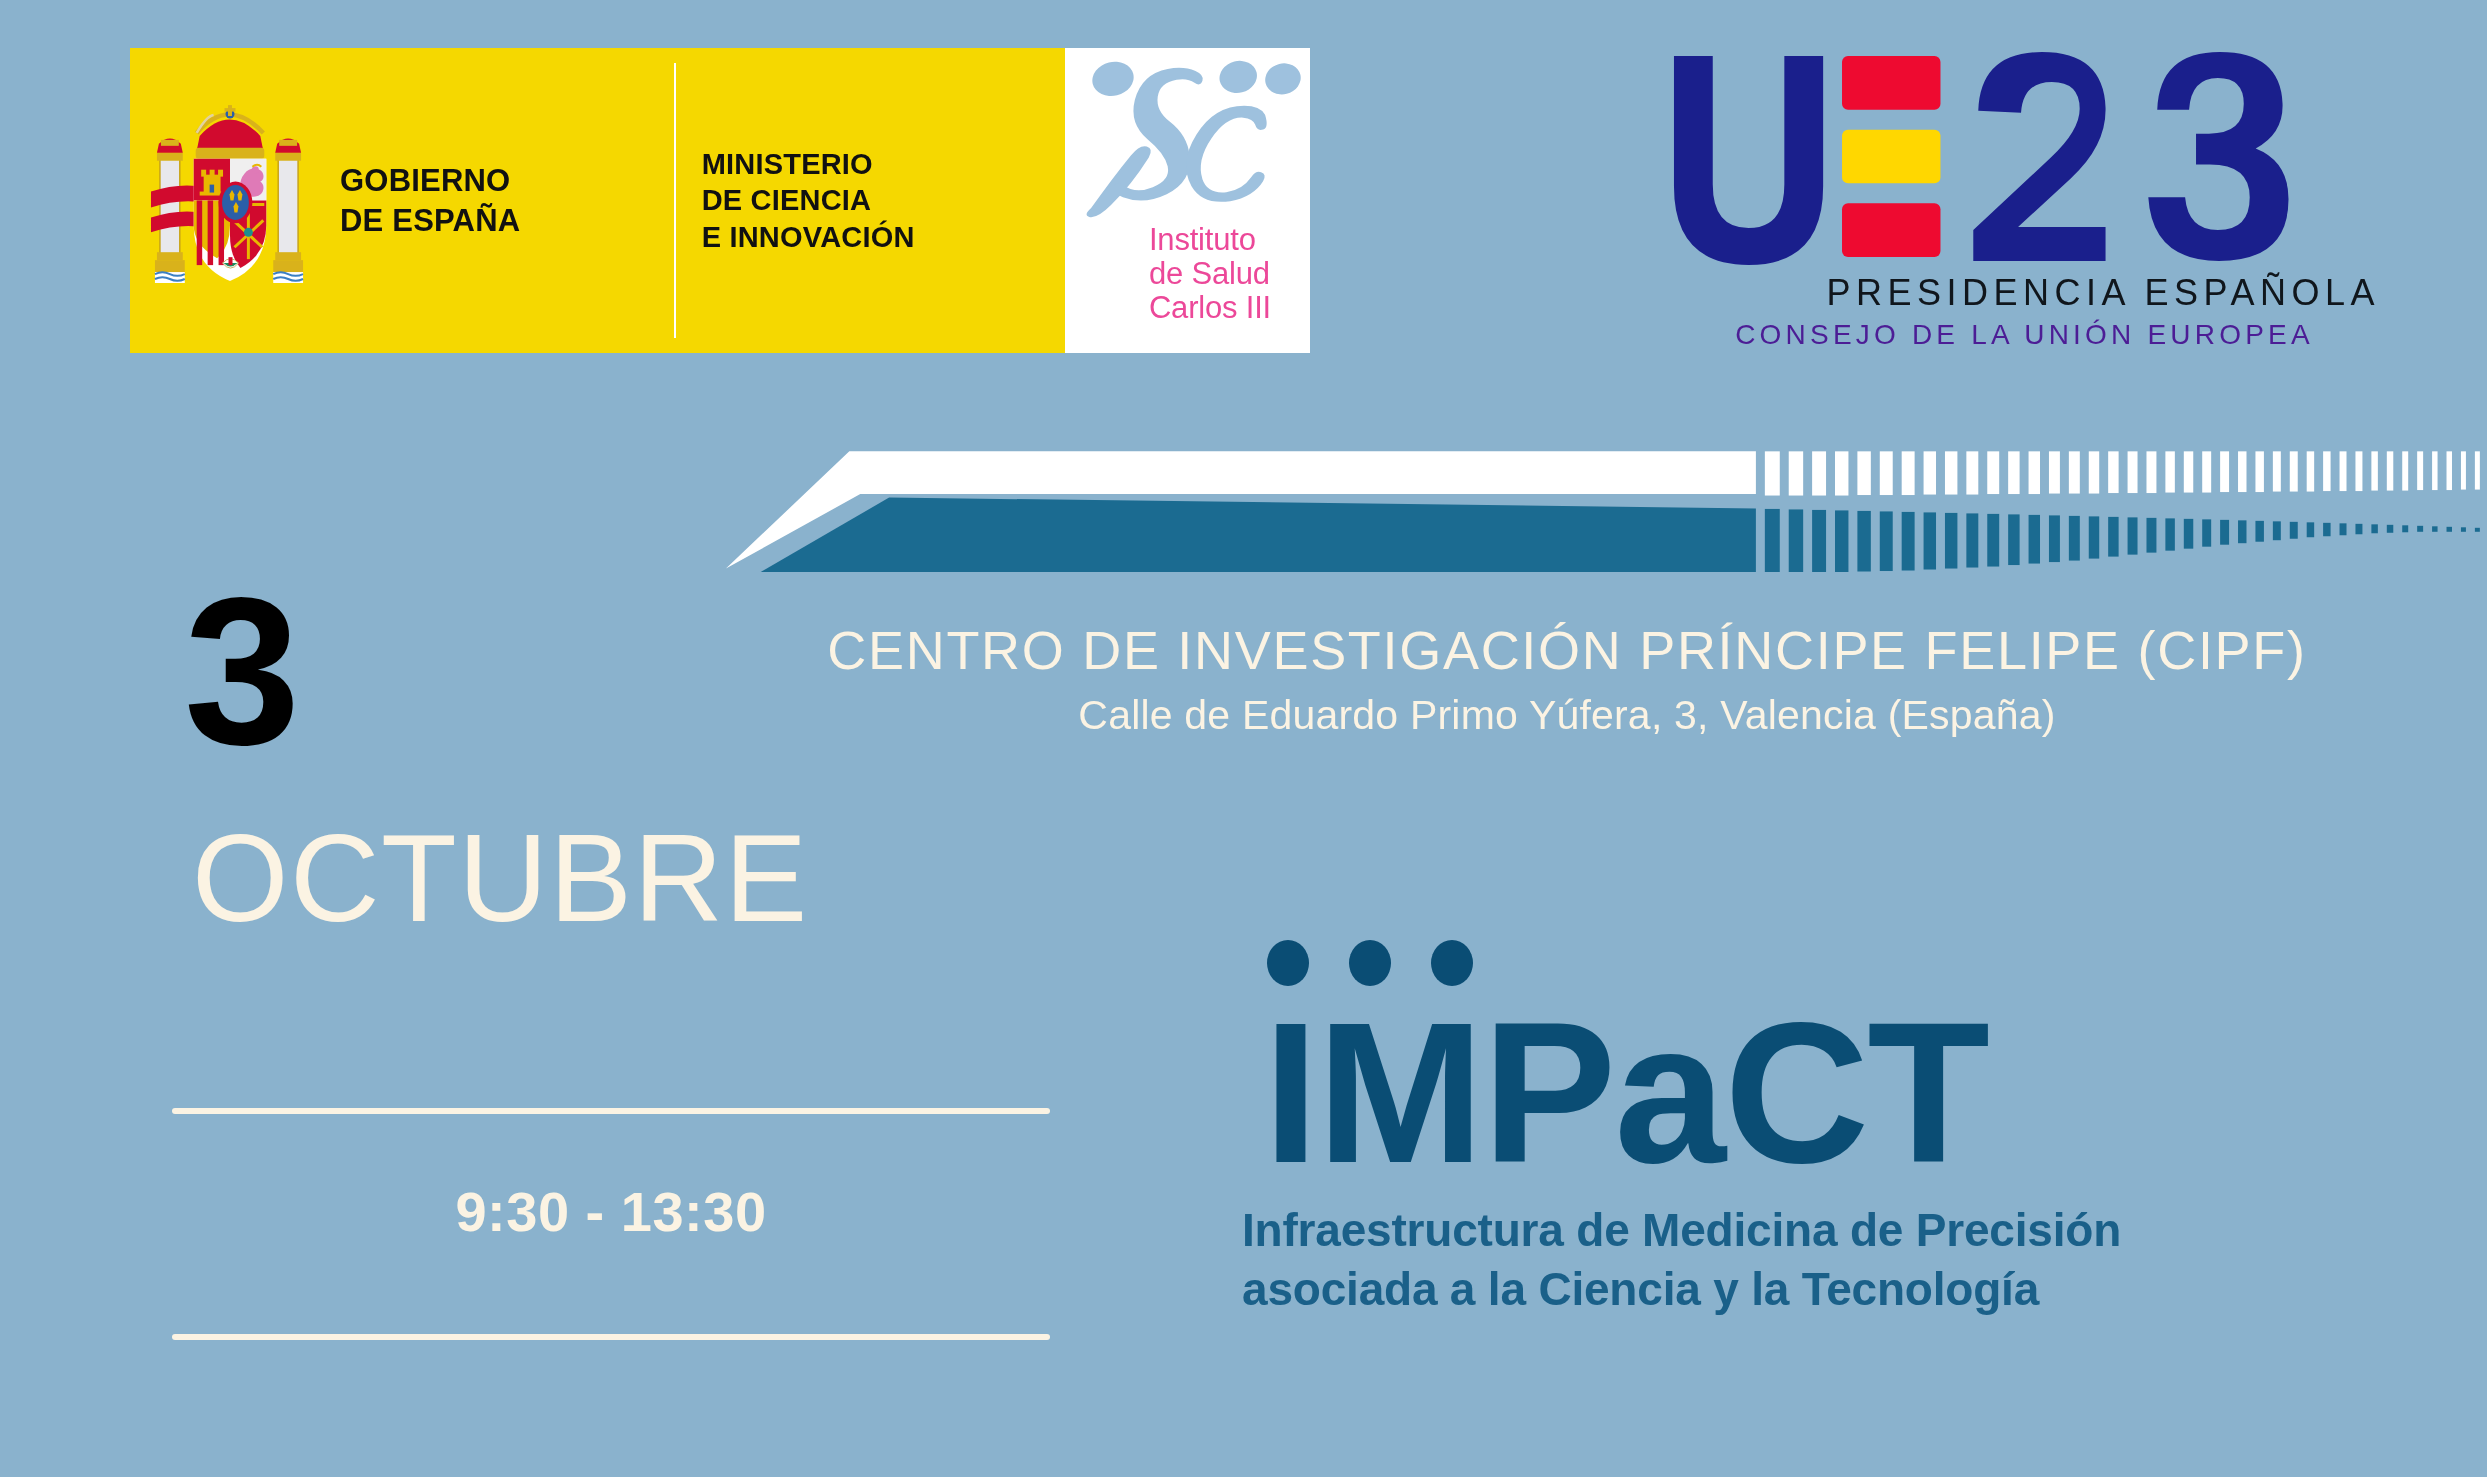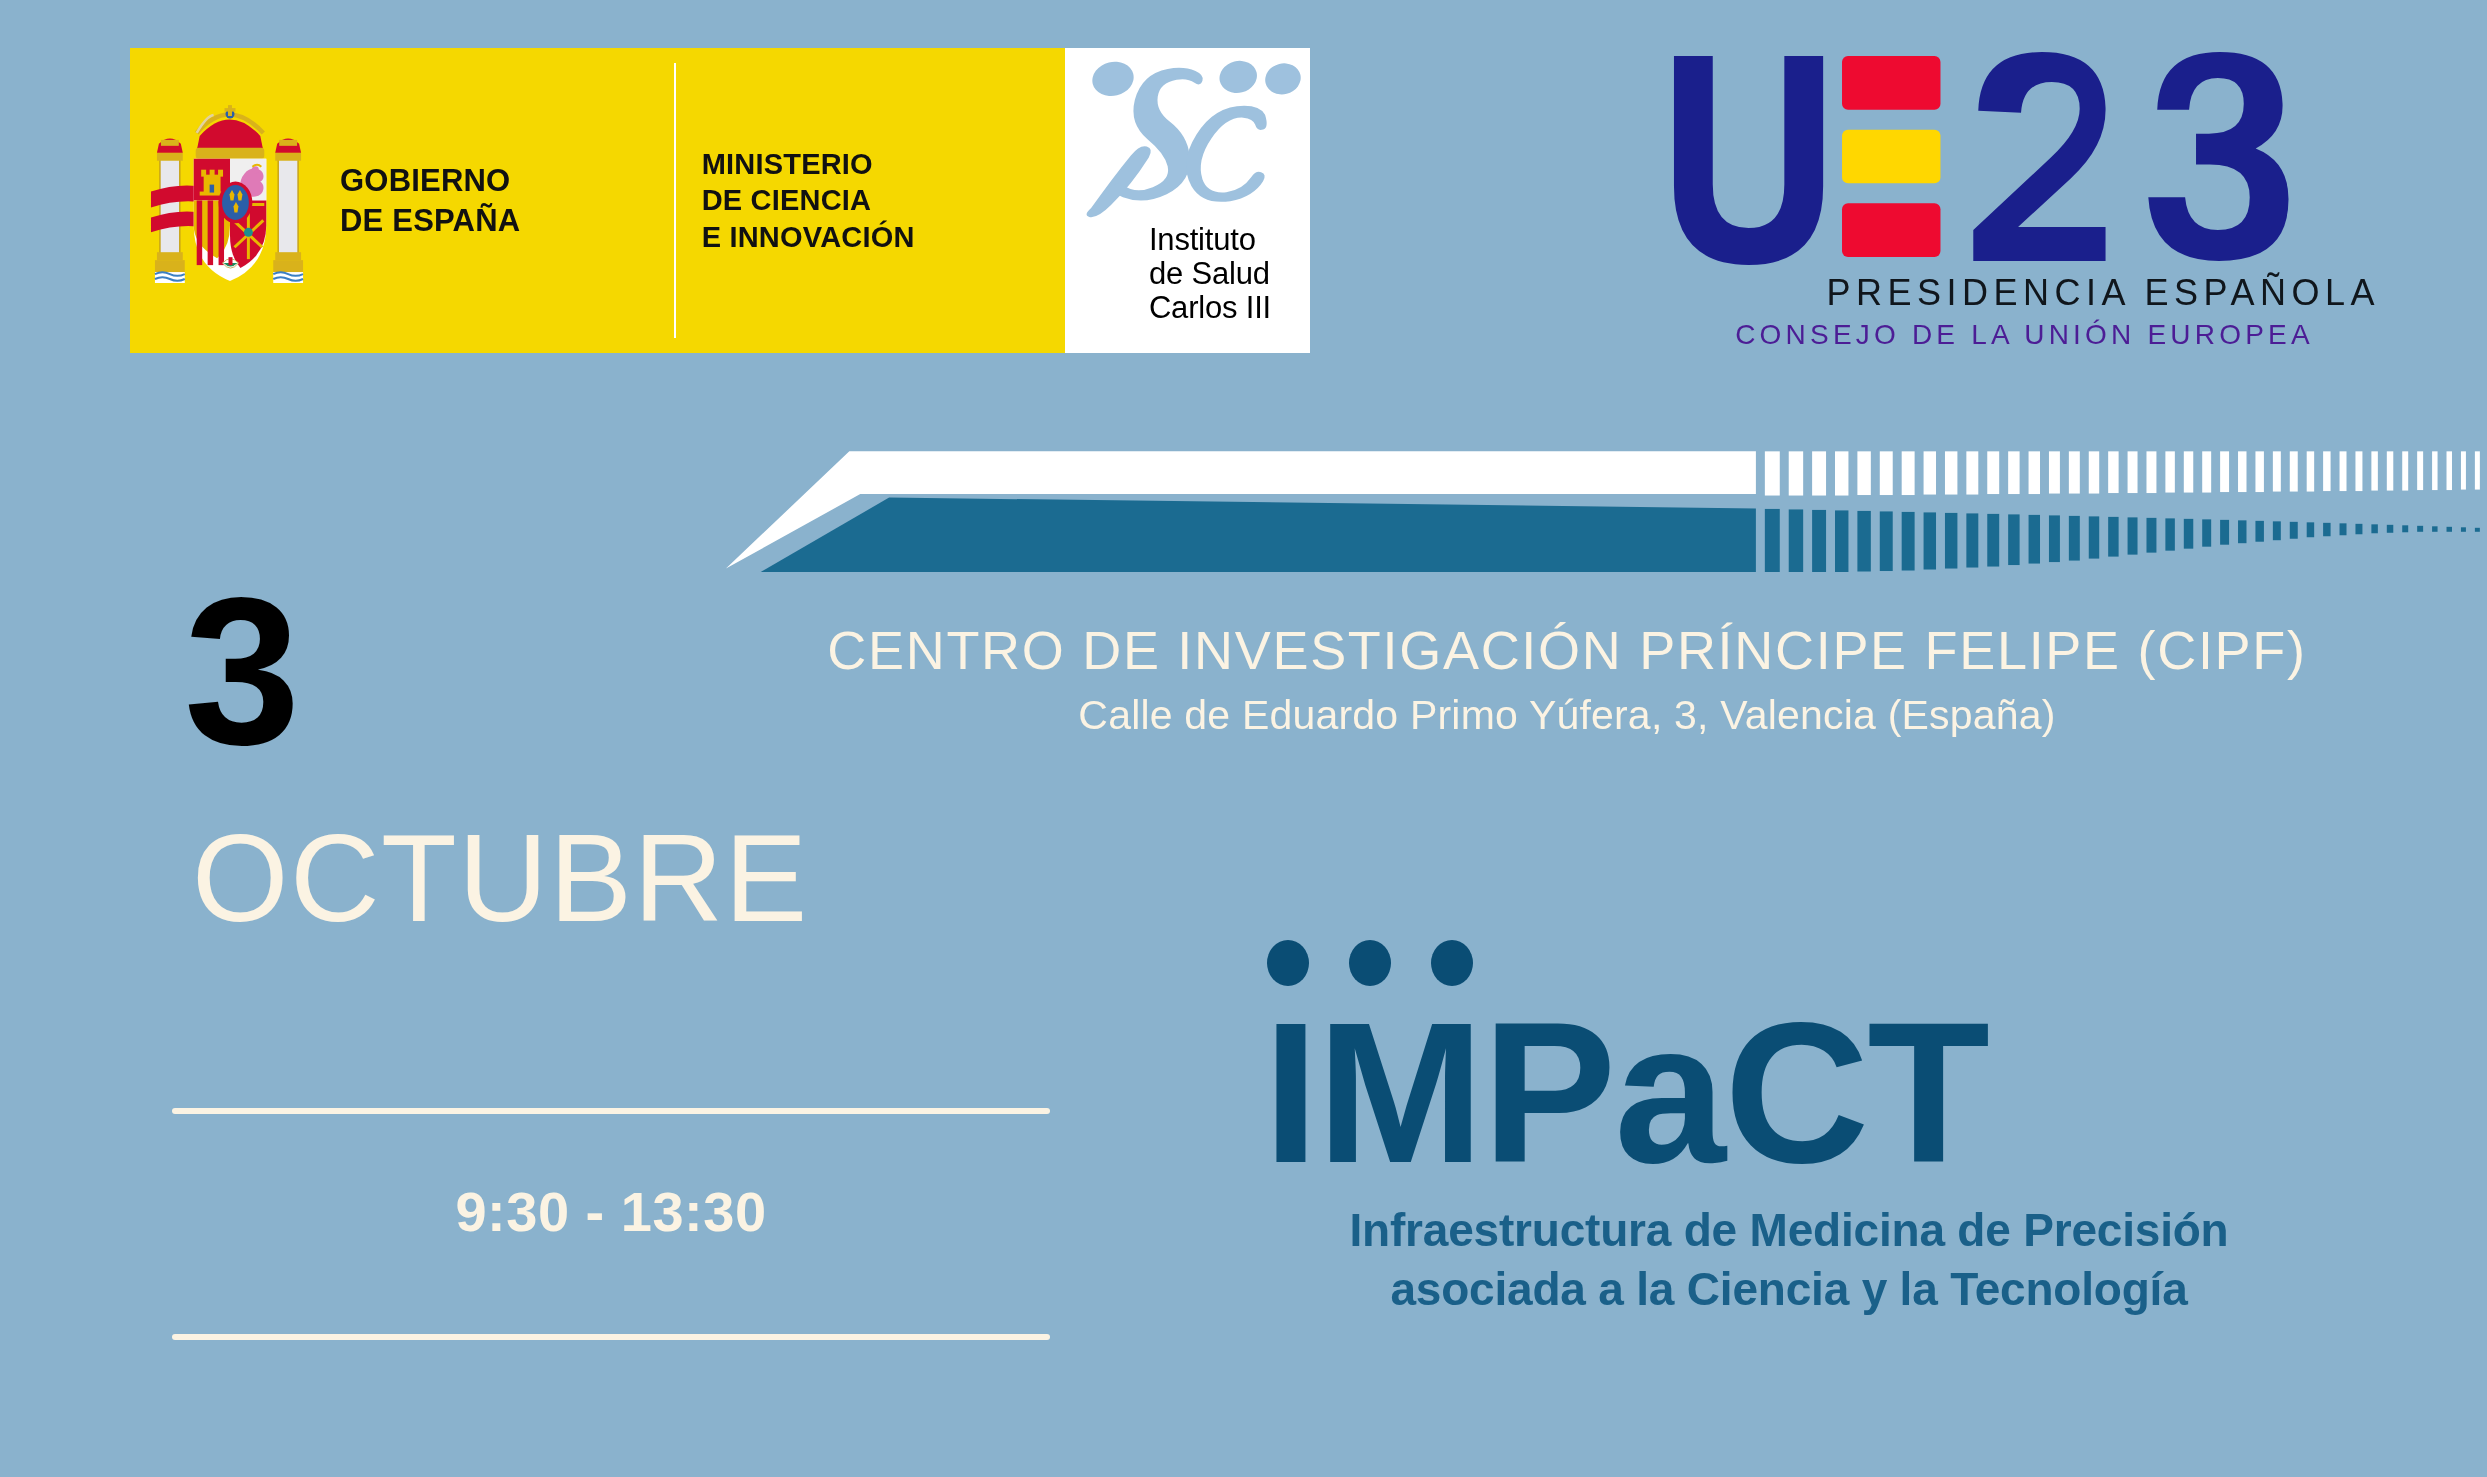--- a/index.html
+++ b/index.html
@@ -63,21 +63,21 @@
     left: 15px; top: 11px;
     width: 229px; height: 164px;
   }
   .isciii-text {
     position: absolute;
     left: 84px;
     top: 175px;
     font-family: "Liberation Sans", sans-serif;
     font-size: 31px;
     line-height: 1.1;
-    color: #000000;
+    color: #ec4899;
     letter-spacing: -0.2px;
   }
 
   
   #ue23 {
     position: absolute;
     left: 1669px;
     top: 47px;
     width: 711px;
     height: 323px;
@@ -216,21 +216,21 @@
     line-height: 0.92;
     letter-spacing: -2px;
     margin-top: 9px;
     margin-left: 26px;
   }
   .impact-sub {
     font-family: "Liberation Sans", sans-serif;
     font-size: 46px;
     font-weight: 700;
     color: #1A6089;
-    text-align: center;
+    text-align: left;
     line-height: 1.28;
     letter-spacing: -0.2px;
     width: 1094px;
   }
   #impact-sub-wrap { margin-top: 15px; margin-left: 5px; }
 </style>
 </head>
 <body>
 
 <div id="logo-strip">

